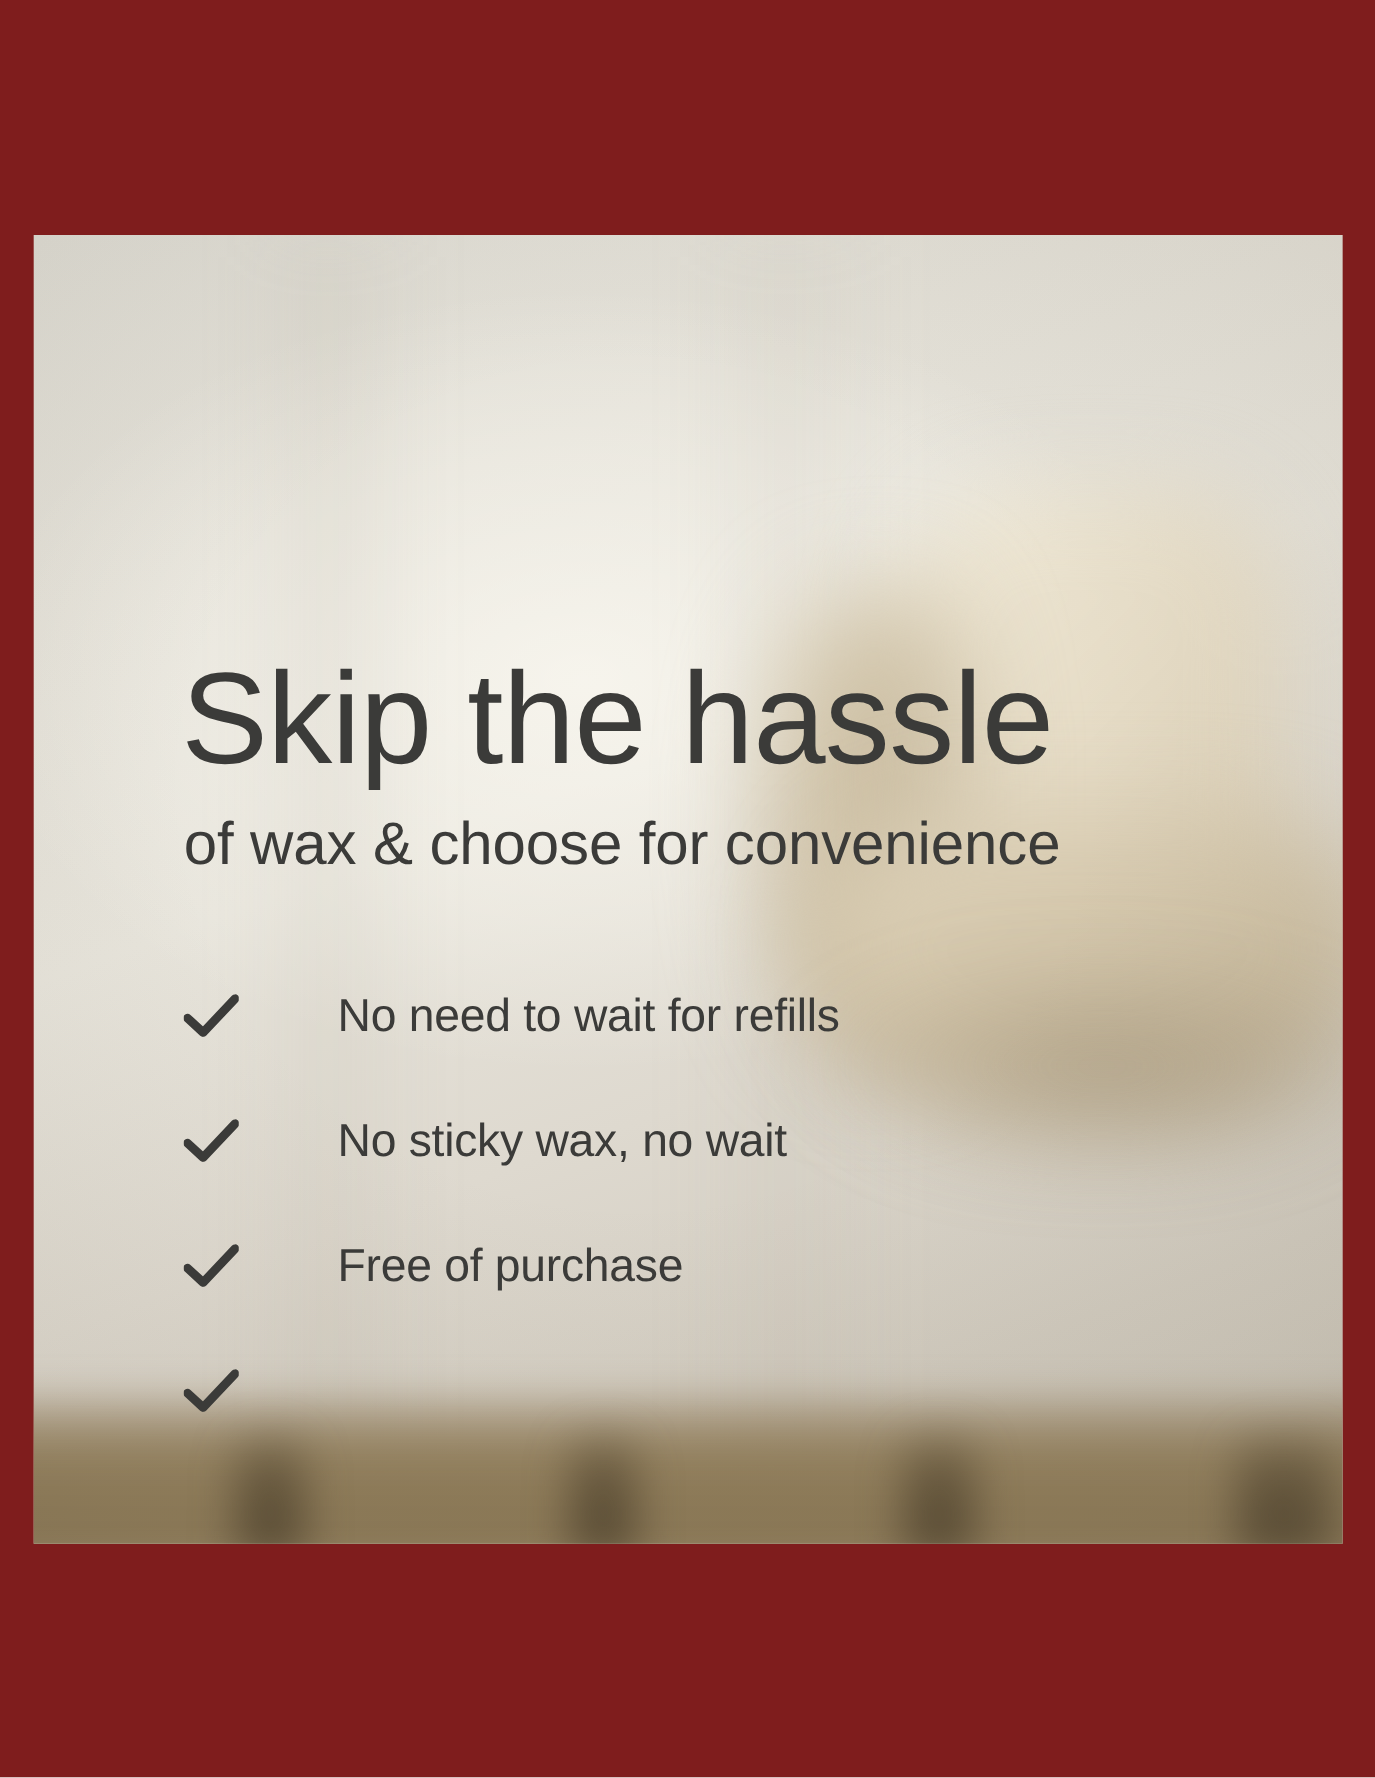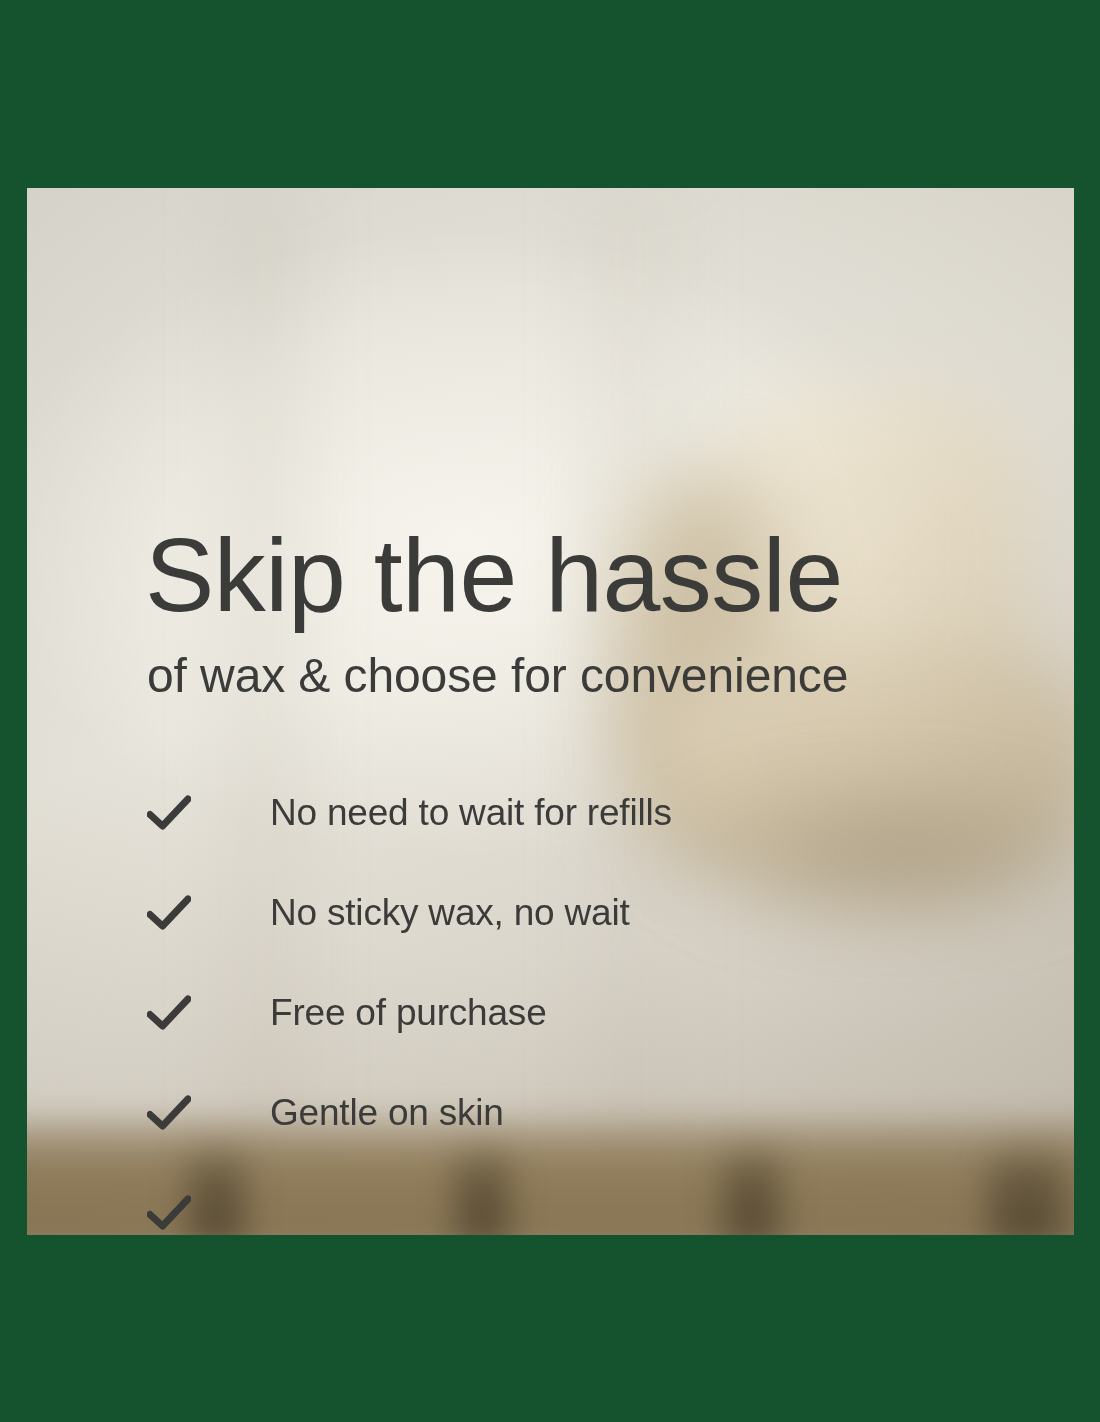--- a/index.html
+++ b/index.html
@@ -14,21 +14,21 @@
     overflow: hidden;
     position: relative;
   }
 
   
   #canvas {
     position: absolute;
     left: 0; top: 0;
     width: 1100px;
     height: 1422px;
-    background: #14532d;
+    background: #7f1d1d;
   }
 
   
   #photo-card {
     position: absolute;
     left: 27px;
     top: 188px;
     width: 1047px;
     height: 1047px;
     overflow: hidden;
@@ -294,28 +294,20 @@
 
         <li class="benefit-item">
           <span class="check-icon">
             <svg width="44" height="36" viewBox="0 0 44 36" fill="none" aria-hidden="true">
               <path d="M3 19.5 L15.5 31 L41 4" stroke="currentColor" stroke-width="7" stroke-linecap="round" stroke-linejoin="round" fill="none"></path>
             </svg>
           </span>
           <span class="benefit-text">Free of purchase</span>
         </li>
 
-        <li class="benefit-item">
-          <span class="check-icon">
-            <svg width="44" height="36" viewBox="0 0 44 36" fill="none" aria-hidden="true">
-              <path d="M3 19.5 L15.5 31 L41 4" stroke="currentColor" stroke-width="7" stroke-linecap="round" stroke-linejoin="round" fill="none"></path>
-            </svg>
-          </span>
-          <span class="benefit-text">Gentle on skin</span>
-        </li>
 
         <li class="benefit-item">
           <span class="check-icon">
             <svg width="44" height="36" viewBox="0 0 44 36" fill="none" aria-hidden="true">
               <path d="M3 19.5 L15.5 31 L41 4" stroke="currentColor" stroke-width="7" stroke-linecap="round" stroke-linejoin="round" fill="none"></path>
             </svg>
           </span>
         </li>
 
       </ul>

